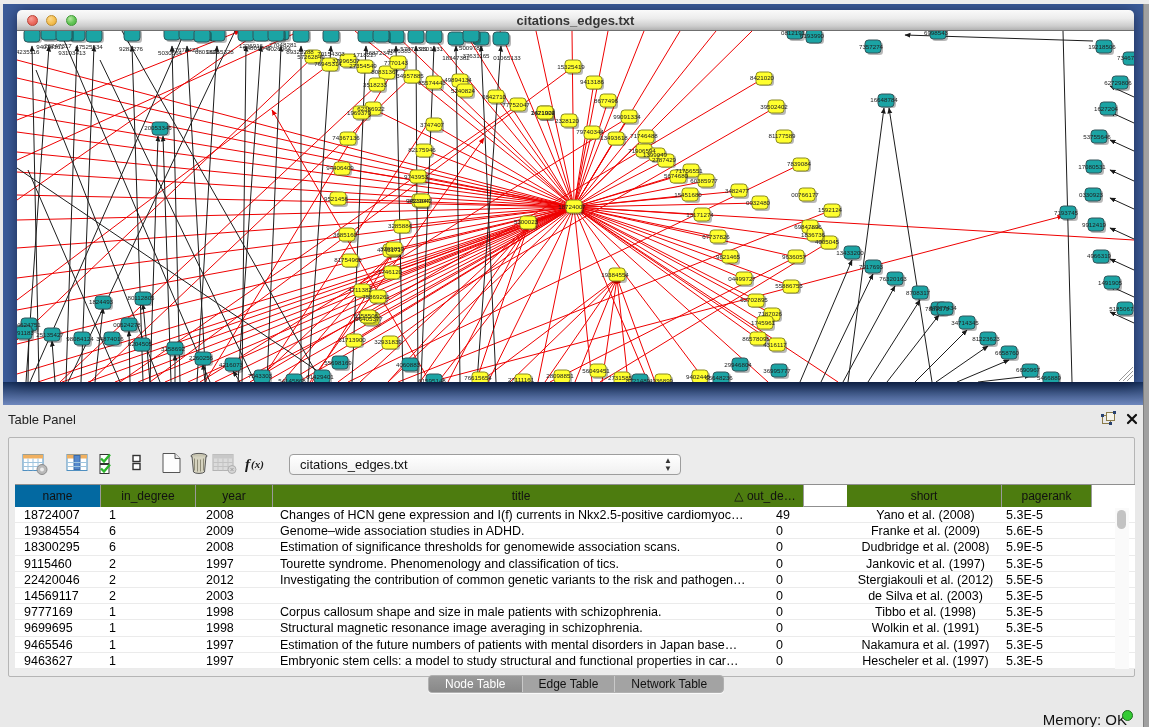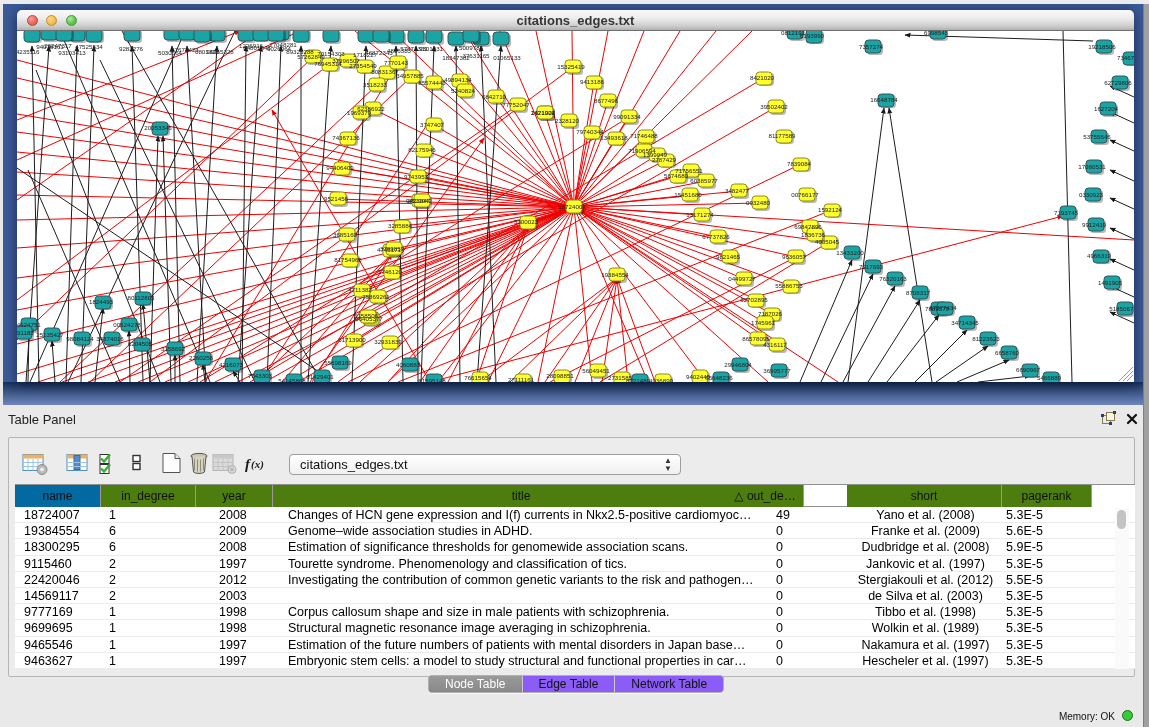--- a/index.html
+++ b/index.html
@@ -35,32 +35,32 @@
   font-size:13px; color:#111; line-height:19px; padding-left:10px; }
 #combo .sp { position:absolute; right:8px; top:2px; font-size:8px; color:#333; line-height:8px; text-align:center; }
 #thead { position:absolute; left:6px; top:46px; width:1120px; height:23px;
   border-top:1px solid #8f8f8f; border-bottom:1px solid #8f8f8f; background:#fff; font-size:12px; color:#111; }
 #thead div { position:absolute; top:0; height:22px; line-height:22px; text-align:center;
   background:#4d7c0f; border-right:1px solid #9a9a9a; }
 #tbody { position:absolute; left:6px; top:69px; width:1120px; height:162px; background:#fff; overflow:hidden;
   font-size:12.5px; color:#000; }
 .tr { position:relative; height:16.2px; line-height:16px; border-bottom:1px solid #ebebeb; white-space:nowrap; }
 .tr div { position:absolute; top:0; overflow:hidden; }
-.c0 { left:9px; width:85px; } .c1 { left:94px; width:90px; } .c2 { left:204px; width:75px; }
-.c3 { left:273px; width:492px; } .c4 { left:761px; width:75px; }
+.c0 { left:9px; width:85px; } .c1 { left:94px; width:90px; } .c2 { left:191px; width:75px; }
+.c3 { left:265px; width:492px; } .c4 { left:761px; width:75px; }
 .c5 { left:833px; width:155px; text-align:center; } .c6 { left:991px; width:90px; }
 #vscroll { position:absolute; left:1106px; top:70px; width:14px; height:161px; background:#fafafa; }
 #vthumb { position:absolute; left:2px; top:2px; width:9px; height:19px; background:#c3c3c3; border-radius:5px; }
 #tabs { position:absolute; left:428px; top:270px; height:18px; border:1px solid #b0b0b0;
-  border-radius:4px; overflow:hidden; font-size:12px; background:#8b5cf6;
+  border-radius:4px; overflow:hidden; font-size:12px; background:#a3a3a3;
   box-shadow:0 1px 0 rgba(255,255,255,.7); }
 #tabs div { float:left; height:18px; line-height:17px; padding:0 16px; color:#111; }
 #tabs .sel { background:linear-gradient(#9a9a9a,#868686); color:#fff; }
 #tabs .mid { border-left:1px solid #c9c9c9; border-right:1px solid #c9c9c9; }
-#status { position:absolute; right:28px; top:306px; font-size:10px; color:#111; }
+#status { position:absolute; right:16px; top:306px; font-size:15px; color:#111; }
 #memdot { position:absolute; left:1122px; top:305px; width:11px; height:11px; border-radius:50%;
   background:#35cb35; border:1.5px solid #1e6e1e; }
 #topstrip { position:absolute; left:0; top:0; width:1149px; height:4px; background:#ececec; }
 </style></head><body>
 <div id="net">
  <div id="netgrad"></div>
  <div id="win">
   <div id="titlebar">
         <div class="tl" id="tl1"></div>
         <div class="tl" id="tl2"></div>
@@ -893,21 +893,21 @@
           <div class="c4">0</div>
           <div class="c5">Tibbo et al. (1998)</div>
           <div class="c6">5.3E-5</div>
         </div>
         <div class="tr">
           <div class="c0">9699695</div>
           <div class="c1">1</div>
           <div class="c2">1998</div>
           <div class="c3">Structural magnetic resonance image averaging in schizophrenia.</div>
           <div class="c4">0</div>
-          <div class="c5">Wolkin et al. (1989)</div>
+          <div class="c5">Wolkin et al. (1991)</div>
           <div class="c6">5.3E-5</div>
         </div>
         <div class="tr">
           <div class="c0">9465546</div>
           <div class="c1">1</div>
           <div class="c2">1997</div>
           <div class="c3">Estimation of the future numbers of patients with mental disorders in Japan base…</div>
           <div class="c4">0</div>
           <div class="c5">Nakamura et al. (1997)</div>
           <div class="c6">5.3E-5</div>

